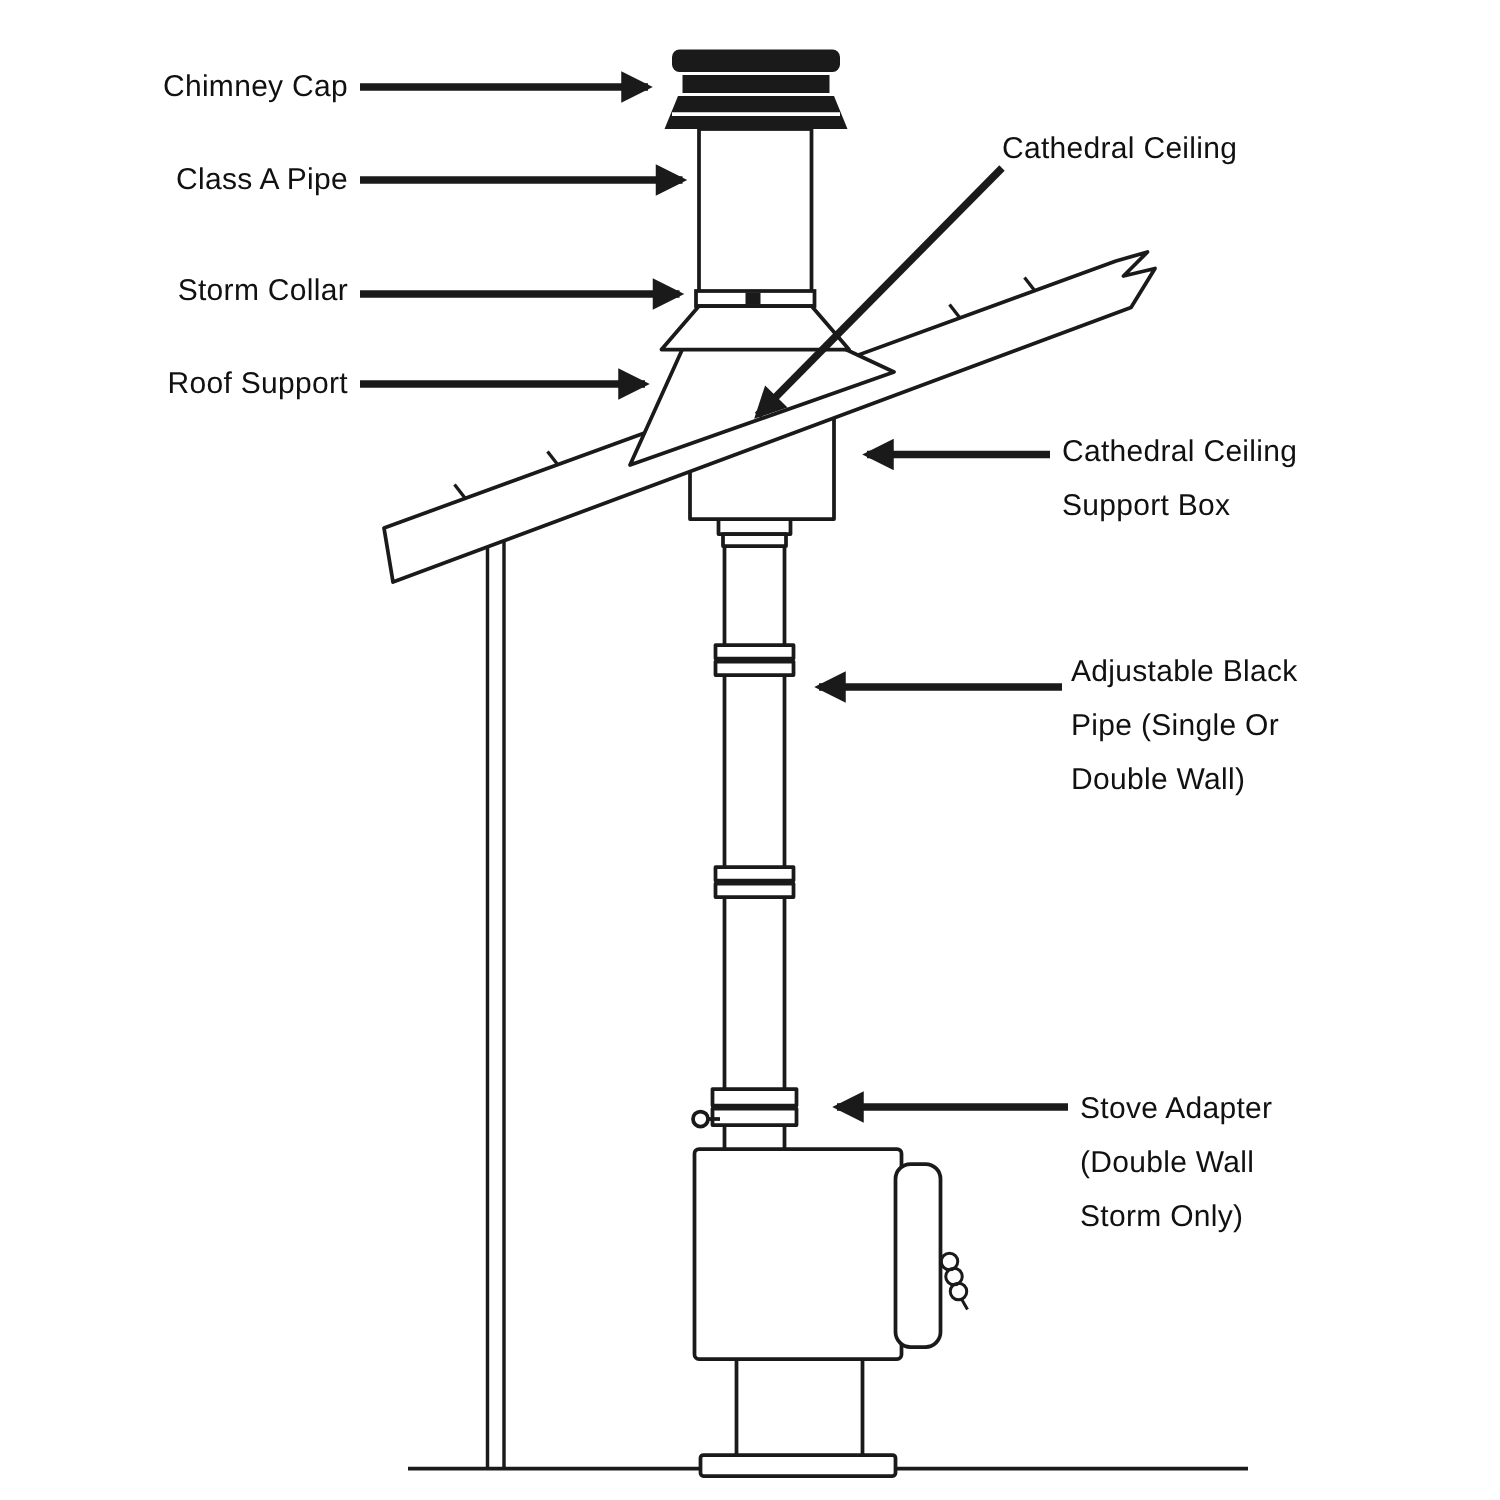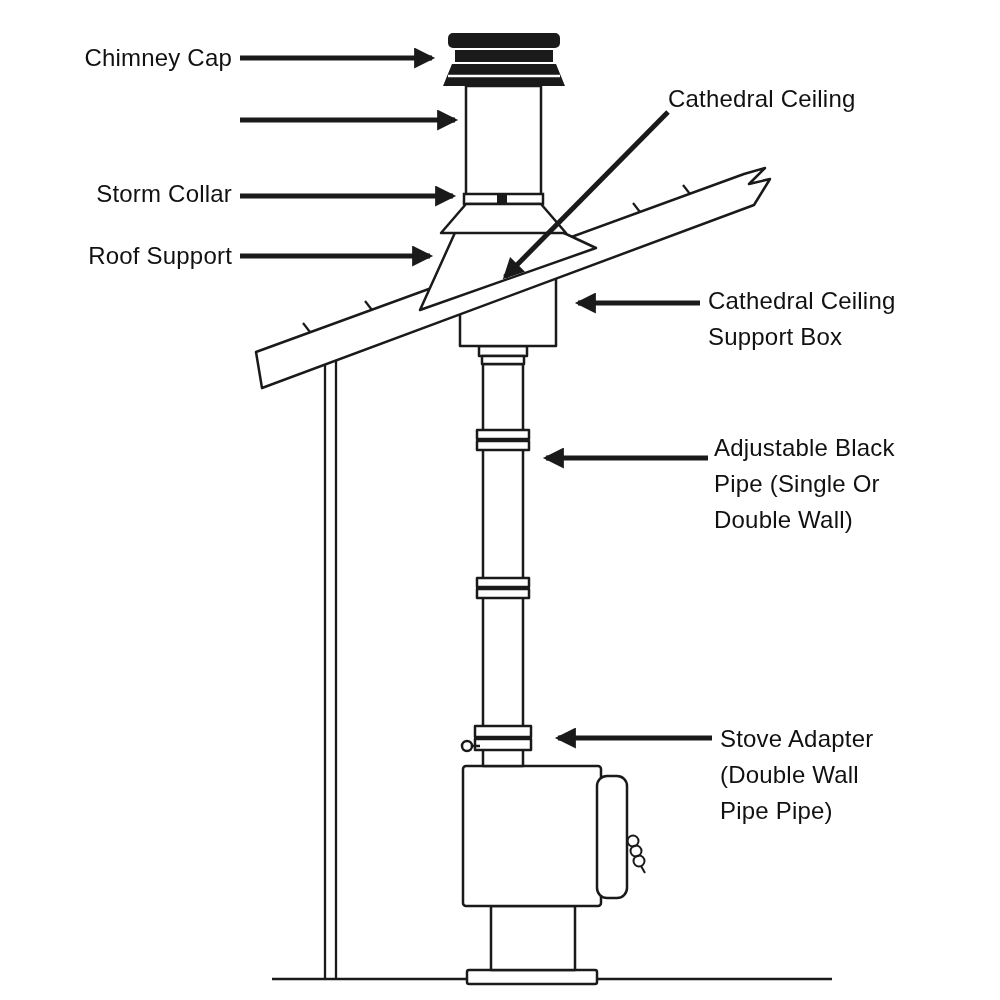--- a/index.html
+++ b/index.html
@@ -7,21 +7,21 @@
   body {
     width:1000px; height:1000px;
     background: var(--bg);
     font-family: "Liberation Sans", sans-serif;
     color:#111;
   }
   .stage { position:relative; width:1000px; height:1000px; overflow:hidden; }
   .stage svg { position:absolute; left:0; top:0; color: var(--line); }
   .label {
     position:absolute;
-    font-size:24px;
+    font-size:20px;
     line-height:36px;
     white-space:pre-line;
     color:#111;
     letter-spacing:0.2px;
   }
   .label-left { left:0; width:232px; text-align:right; }
 </style>
 </head>
 <body>
 
@@ -101,25 +101,26 @@
       <line x1="240" y1="196" x2="453" y2="196"></line>
       <line x1="240" y1="256" x2="430" y2="256"></line>
       <line x1="668" y1="112" x2="505" y2="277"></line>
       <line x1="700" y1="303" x2="578" y2="303"></line>
       <line x1="708" y1="458" x2="546" y2="458"></line>
       <line x1="712" y1="738" x2="558" y2="738"></line>
     </g>
   </svg>
 
   <div class="label label-left" style="top:40px">Chimney Cap</div>
+  <div class="label label-left" style="top:102px">Class A Pipe</div>
   <div class="label label-left" style="top:176px">Storm Collar</div>
   <div class="label label-left" style="top:238px">Roof Support</div>
 
   <div class="label" style="left:668px; top:81px">Cathedral Ceiling</div>
   <div class="label" style="left:708px; top:283px">Cathedral Ceiling
 Support Box</div>
   <div class="label" style="left:714px; top:430px">Adjustable Black
 Pipe (Single Or
 Double Wall)</div>
   <div class="label" style="left:720px; top:721px">Stove Adapter
 (Double Wall
-Pipe Pipe)</div>
+Storm Only)</div>
 </div>
 
 </body></html>

